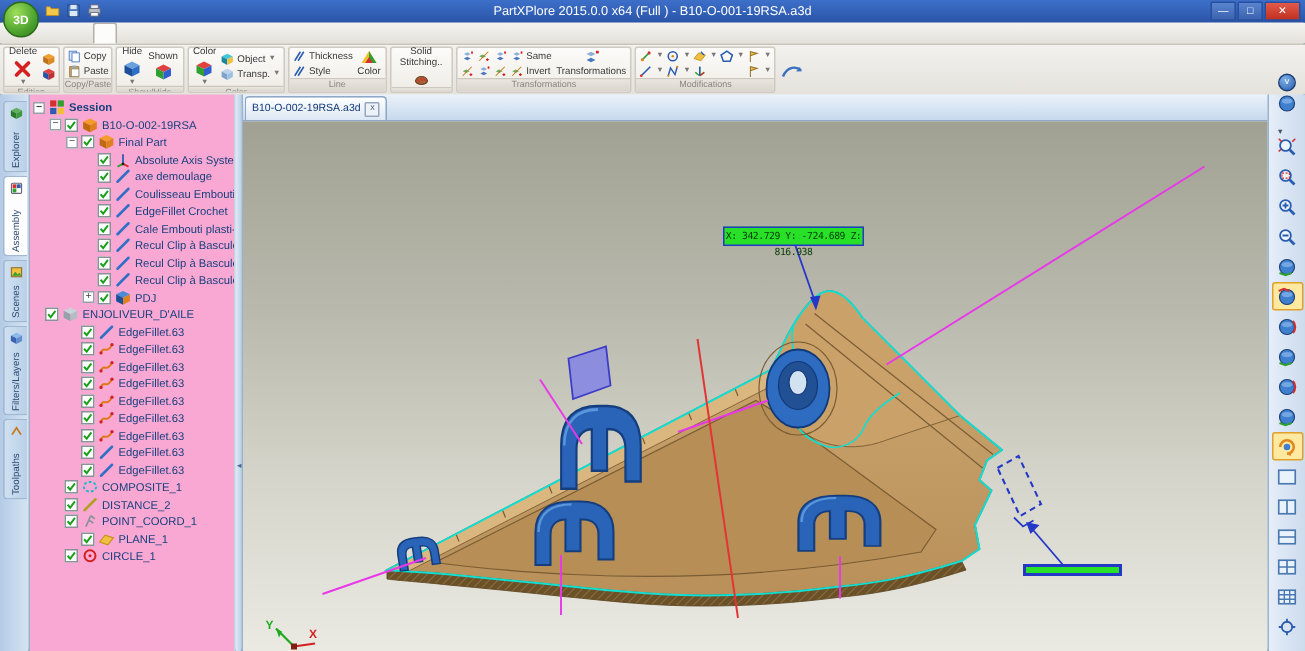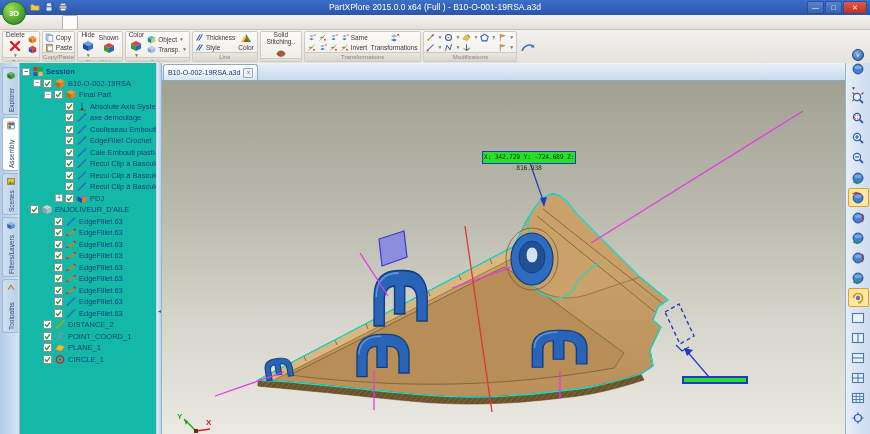--- a/index.html
+++ b/index.html
@@ -54,21 +54,21 @@
   #side-tabs{position:absolute;left:0;top:63px;bottom:0;width:20px;box-sizing:border-box;
     background:linear-gradient(90deg,#b4cbe6,#d6e4f3);border-right:1px solid #9ab2cc;padding-top:2px}
   .stab{position:relative;margin:2px 1px 2px 2px;border:1px solid #a0b8d2;border-right:none;
     border-radius:3px 0 0 3px;background:linear-gradient(90deg,#cfe0f0,#bad0e8)}
   .stab.active{background:#fdfdfd}
   .stab .sticon{position:absolute;top:3px;left:50%;transform:translateX(-50%)}
   .stab .sticon svg{width:9px;height:9px;display:block}
   .stab .stlabel{position:absolute;left:50%;top:14px;bottom:2px;
     writing-mode:vertical-rl;transform:translateX(-50%) rotate(180deg);
     font-size:6.5px;color:#2a4a74;white-space:nowrap;overflow:hidden}
-  #tree-panel{position:absolute;left:20px;top:63px;width:136px;bottom:0;background:#14b8a6;
+  #tree-panel{position:absolute;left:20px;top:63px;width:136px;bottom:0;background:#f9a8d4;
     overflow:hidden;padding-top:3px;box-sizing:border-box}
   .trow{display:flex;align-items:center;height:11.5px;font-size:7.5px;color:#16407c;
     white-space:nowrap;box-sizing:border-box}
   .texp{flex:none;width:8px;height:8px;border:1px solid #98a0a8;background:#fff;font-size:7px;
     line-height:6px;text-align:center;color:#444;margin-right:2px;box-sizing:border-box}
   .tcb{flex:none;width:9px;height:9px;border:1px solid #8a9298;background:#fff;margin-right:2px;
     box-sizing:border-box}
   .tcb svg{width:7px;height:7px;display:block}
   .ticon{flex:none;width:12px;height:11px;margin-right:2px}
   .ticon svg{width:12px;height:11px;display:block}
@@ -882,40 +882,54 @@
     </div>
     <div class="trow" style="padding-left: 13px;">
       <span class="texp" style="visibility: hidden;"></span>
       <span class="tcb">
         <svg viewBox="0 0 10 10">
           <path d="M1.5 5 L4 7.8 L8.5 1.8" stroke="#18a018" stroke-width="1.8" fill="none"></path>
         </svg>
       </span>
       <span class="ticon">
         <svg viewBox="0 0 12 12">
+          <ellipse cx="6" cy="6" rx="4.5" ry="3.5" fill="none" stroke="#18b8c8" stroke-width="1.4" stroke-dasharray="2 1.5"></ellipse>
+        </svg>
+      </span>
+      <span class="tlabel">COMPOSITE_1</span>
+    </div>
+    <div class="trow" style="padding-left: 13px;">
+      <span class="texp" style="visibility: hidden;"></span>
+      <span class="tcb">
+        <svg viewBox="0 0 10 10">
+          <path d="M1.5 5 L4 7.8 L8.5 1.8" stroke="#18a018" stroke-width="1.8" fill="none"></path>
+        </svg>
+      </span>
+      <span class="ticon">
+        <svg viewBox="0 0 12 12">
           <path d="M2 10 L10 2" stroke="#b0a020" stroke-width="1.8" stroke-linecap="round"></path>
         </svg>
       </span>
       <span class="tlabel">DISTANCE_2</span>
     </div>
     <div class="trow" style="padding-left: 13px;">
       <span class="texp" style="visibility: hidden;"></span>
       <span class="tcb">
         <svg viewBox="0 0 10 10">
           <path d="M1.5 5 L4 7.8 L8.5 1.8" stroke="#18a018" stroke-width="1.8" fill="none"></path>
         </svg>
       </span>
       <span class="ticon">
         <svg viewBox="0 0 12 12">
           <path d="M3 10 L6.5 2 M6.5 2 L9.5 4.2 M5.2 5.2 L8.4 7.2" stroke="#8a9298" stroke-width="1.3" fill="none"></path>
         </svg>
       </span>
       <span class="tlabel">POINT_COORD_1</span>
     </div>
-    <div class="trow" style="padding-left: 13px;">
+    <div class="trow" style="padding-left: 24px;">
       <span class="texp" style="visibility: hidden;"></span>
       <span class="tcb">
         <svg viewBox="0 0 10 10">
           <path d="M1.5 5 L4 7.8 L8.5 1.8" stroke="#18a018" stroke-width="1.8" fill="none"></path>
         </svg>
       </span>
       <span class="ticon">
         <svg viewBox="0 0 12 12">
           <path d="M1 8 L5 3 L11 5 L7 10 Z" fill="#f0c040" stroke="#c89018" stroke-width="0.8"></path>
         </svg>

